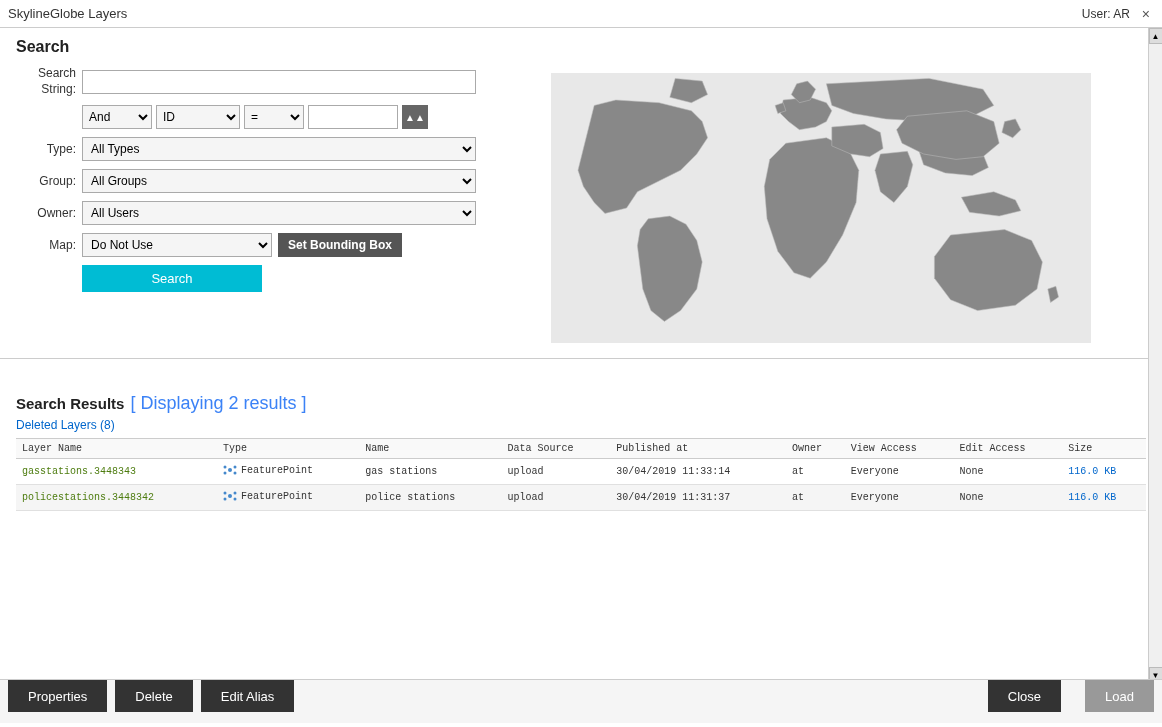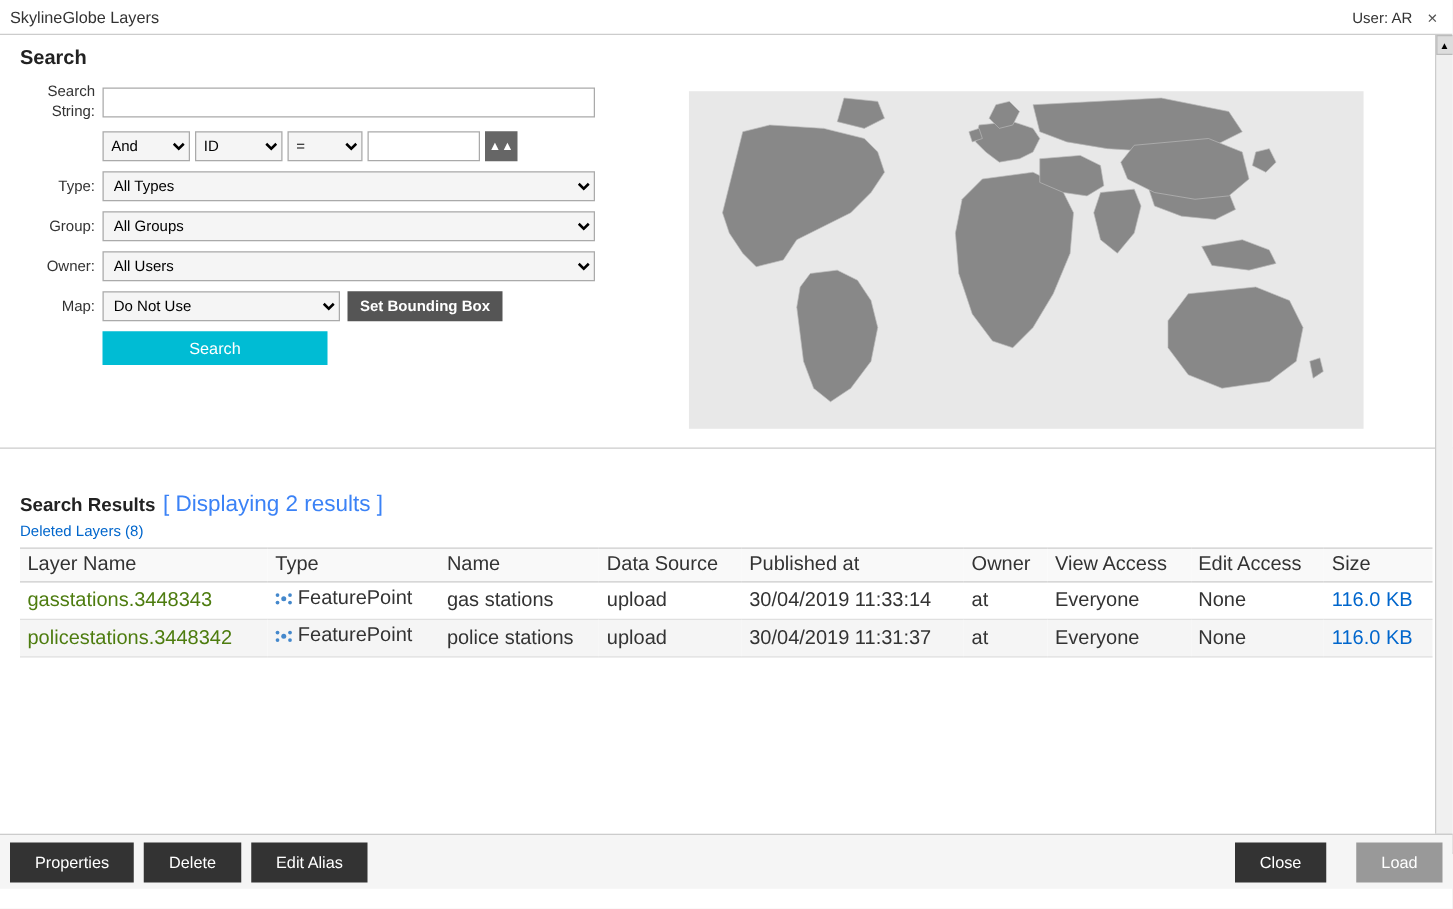--- a/index.html
+++ b/index.html
@@ -115,21 +115,21 @@
       padding-left: 66px;
     }
     .filter-select-sm {
       height: 24px;
       border: 1px solid #aaa;
       font-size: 12px;
       background: #f5f5f5;
       padding: 0 2px;
     }
     .filter-and { width: 70px; }
-    .filter-id { width: 70px; }
+    .filter-id { width: 84px; }
     .filter-eq { width: 60px; }
     .filter-value {
       width: 90px;
       height: 24px;
       border: 1px solid #aaa;
       font-size: 12px;
       background: #fff;
       padding: 0 4px;
     }
     .filter-up-btn {
@@ -231,21 +231,22 @@
       text-decoration: none;
       cursor: pointer;
       display: inline-block;
       margin-bottom: 6px;
     }
 
     
     .results-table {
       width: 100%;
       border-collapse: collapse;
-      font-size: 16px;
+      font-size: 10px;
+      font-family: Liberation Mono, monospace;
     }
     .results-table th {
       text-align: left;
       padding: 4px 6px;
       border-bottom: 1px solid #ccc;
       color: #333;
       font-weight: normal;
       background: #f9f9f9;
       border-top: 1px solid #ccc;
     }
@@ -306,28 +307,28 @@
       justify-content: center;
       font-size: 8px;
       border: 1px solid #bbb;
       position: absolute;
       bottom: 0;
     }
 
     
     .footer {
       position: absolute;
-      bottom: 16px;
+      bottom: 4px;
       left: 0;
       right: 0;
       height: 44px;
       background: #f5f5f5;
       border-top: 1px solid #ccc;
       display: flex;
-      align-items: center;
+      align-items: flex-start;
       padding: 0 8px;
       justify-content: space-between;
     }
     .footer-left {
       display: flex;
       gap: 8px;
     }
     .footer-right {
       display: flex;
       gap: 24px;

